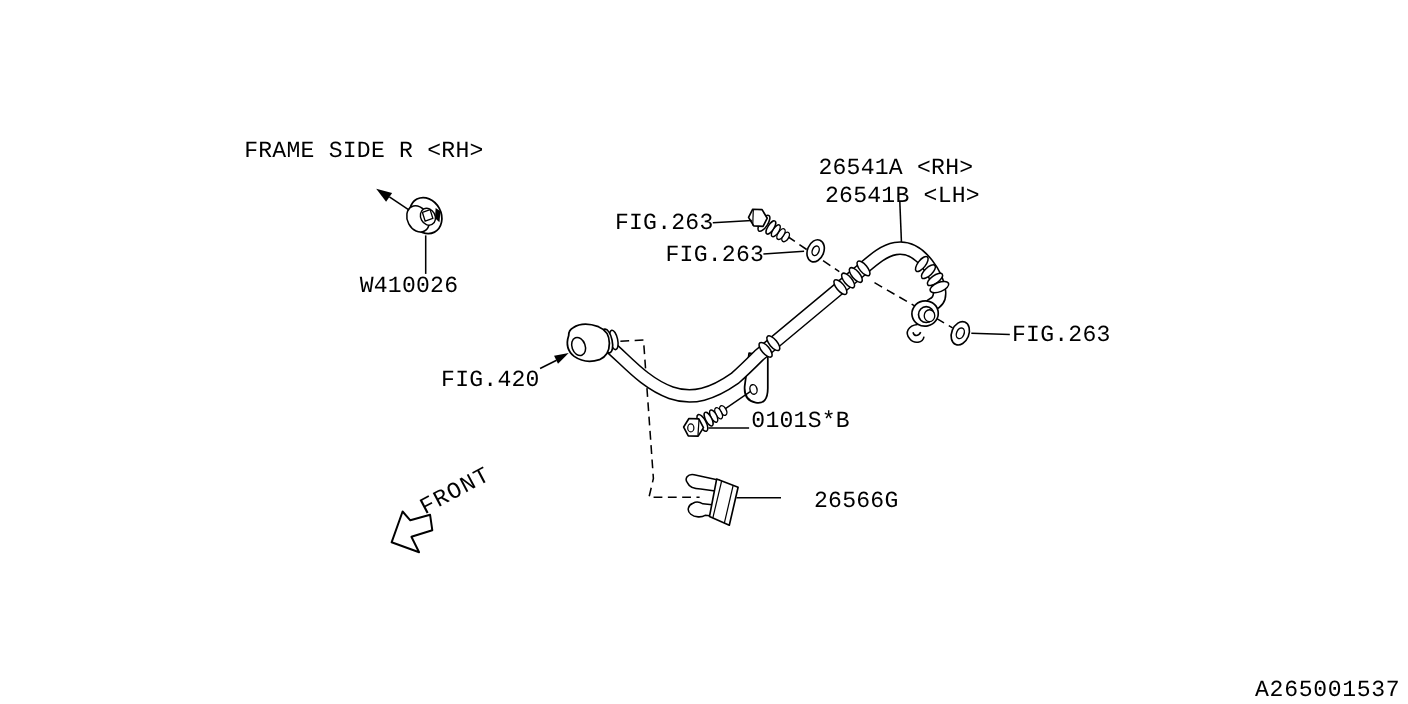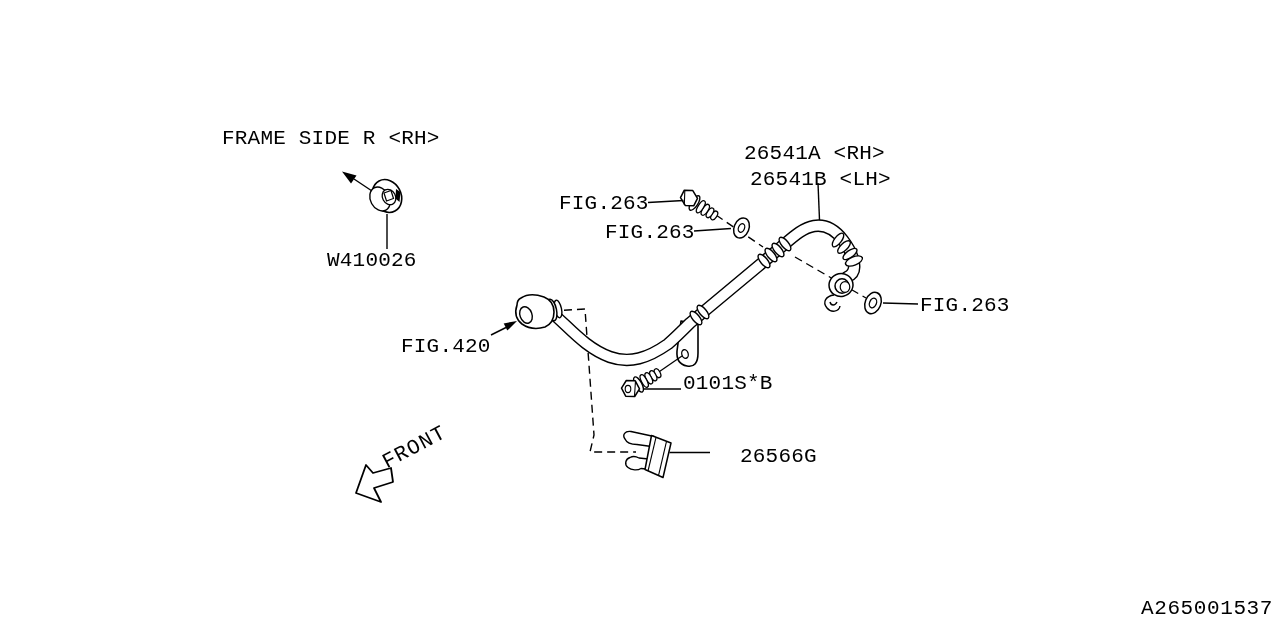--- a/index.html
+++ b/index.html
@@ -156,14 +156,14 @@
   <div class="label" style="left:327px;top:250px">W410026</div>
   <div class="label" style="left:744px;top:143px">26541A &lt;RH&gt;</div>
   <div class="label" style="left:750px;top:169px">26541B &lt;LH&gt;</div>
   <div class="label" style="left:559px;top:193px">FIG.263</div>
   <div class="label" style="left:605px;top:222px">FIG.263</div>
   <div class="label" style="left:920px;top:295px">FIG.263</div>
   <div class="label" style="left:401px;top:336px">FIG.420</div>
   <div class="label" style="left:683px;top:373px">0101S*B</div>
   <div class="label" style="left:740px;top:446px">26566G</div>
   <div class="label front" style="left:389px;top:452px">FRONT</div>
-  <div class="label code" style="left:1141px;top:598px">A265001537</div>
+  <div class="label code" style="left:1141px;top:618px">A265001537</div>
 </div>
 
 </body></html>

